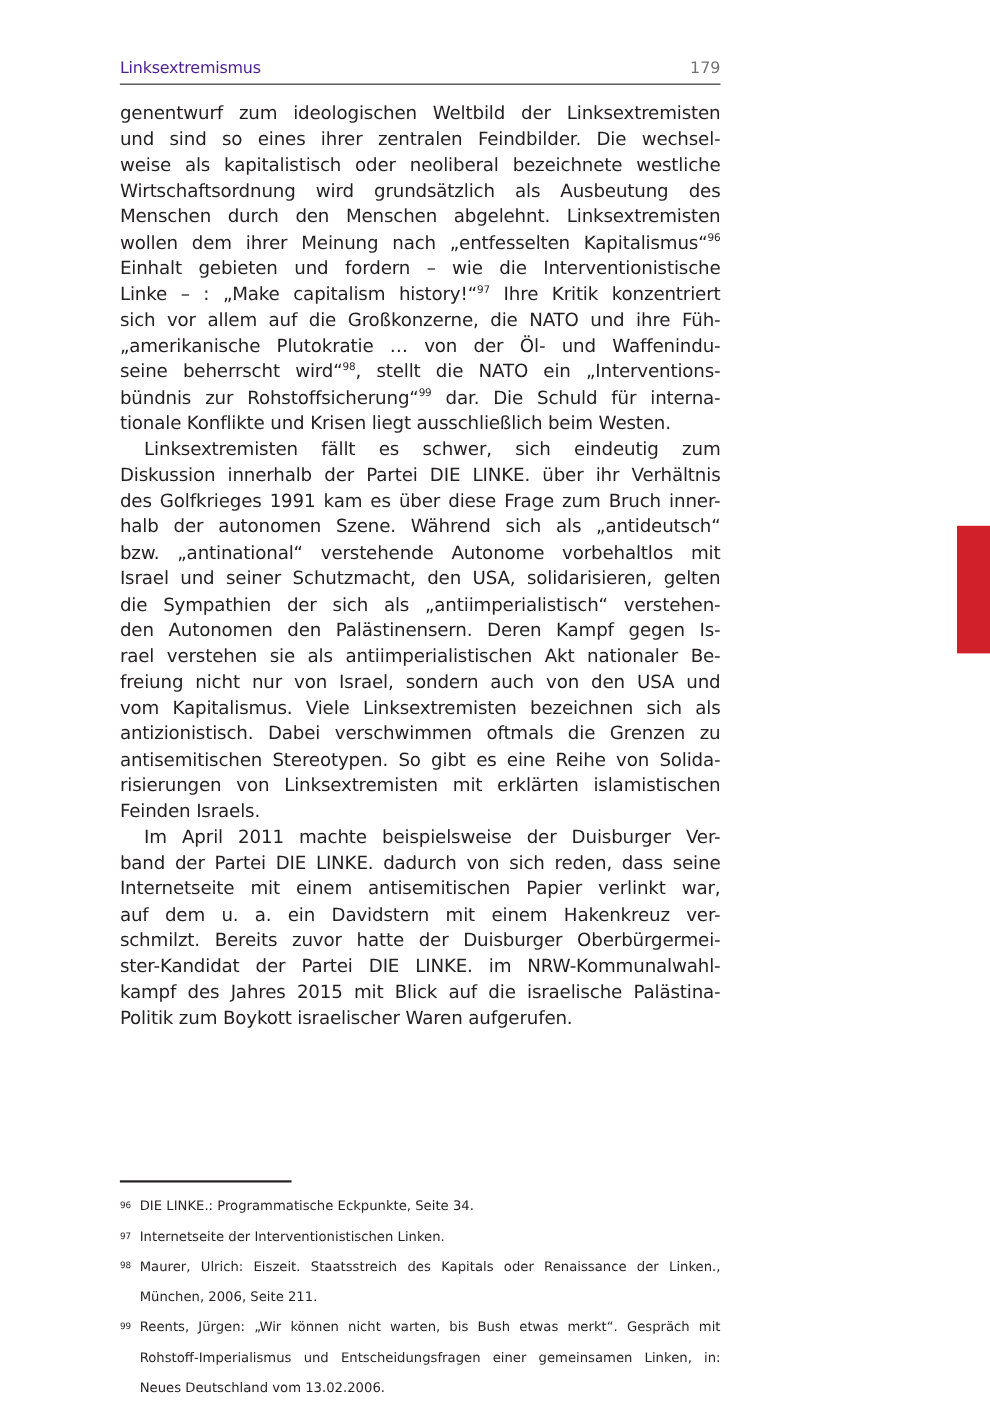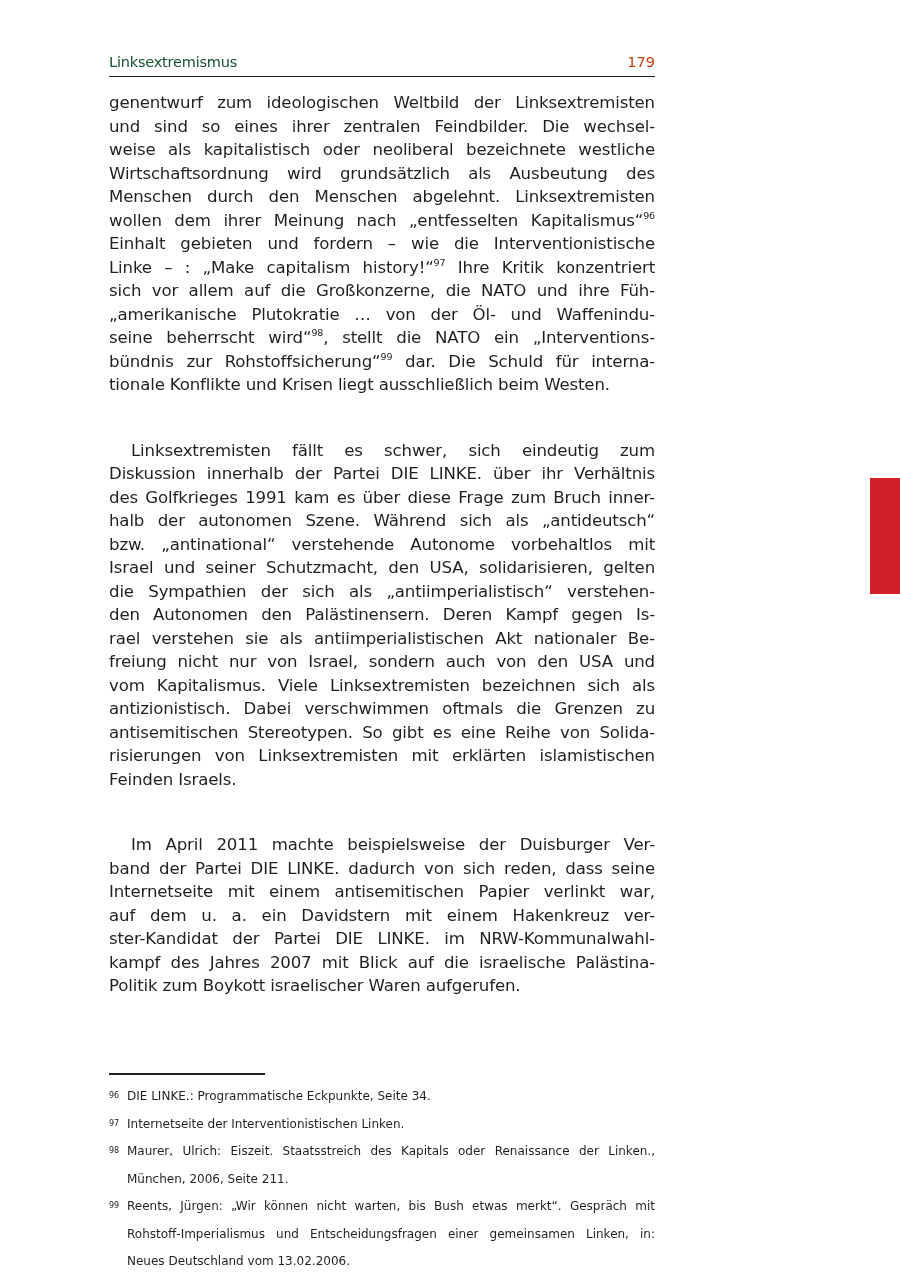--- a/index.html
+++ b/index.html
@@ -1,23 +1,23 @@
 <!DOCTYPE html>
 <html><head>
 <meta charset="utf-8">
 <style>
   html, body { margin:0; padding:0; background:#ffffff; }
   body { width:900px; height:1276px; position:relative; overflow:hidden; font-family:"DejaVu Sans", sans-serif; color:#231f20; }
   .header { position:absolute; left:109px; top:54px; width:546px; height:22px; border-bottom:1.5px solid #231f20; }
-  .header .title { position:absolute; left:0; top:0; font-size:14.5px; letter-spacing:-0.2px; color:#14532d; }
-  .header .pageno { position:absolute; right:0; top:0; font-size:14.5px; color:#c2410c; }
+  .header .title { position:absolute; left:0; top:0; font-size:14.5px; letter-spacing:-0.2px; color:#4c1d95; }
+  .header .pageno { position:absolute; right:0; top:0; font-size:14.5px; color:#737373; }
   .body-text { position:absolute; left:109px; top:91px; width:546px; }
   .line { height:23.5px; font-size:16.6px; line-height:23.5px; white-space:nowrap; text-align:justify; text-align-last:justify; letter-spacing:-0.15px; overflow:visible; }
   .line.last { text-align-last:left; }
-  .line.indent { text-indent:22px;margin-top:42px; }
+  .line.indent { text-indent:22px; }
   sup { font-size:9.5px; line-height:0; vertical-align:7px; }
   .fn-rule { position:absolute; left:109px; top:1073px; width:156px; height:2px; background:#231f20; }
   .footnotes { position:absolute; left:109px; top:1077px; width:546px; }
   .fn { position:relative; padding-left:18px; font-size:12px; line-height:15.5px; }
   .fn .num { position:absolute; left:0; top:-1px; font-size:8px; }
   .fn .fl { white-space:nowrap; text-align:justify; text-align-last:justify; height:15.5px;margin-top:12px; }
   .fn .fl.last { text-align-last:left; }
   .thumb-tab { position:absolute; left:870px; top:478px; width:30px; height:116px; background:#d2202a; }
 </style>
 </head>
@@ -59,22 +59,23 @@
       <div class="line"><span>antizionistisch. Dabei verschwimmen oftmals die Grenzen zu</span></div>
       <div class="line"><span>antisemitischen Stereotypen. So gibt es eine Reihe von Solida-</span></div>
       <div class="line"><span>risierungen von Linksextremisten mit erklärten islamistischen</span></div>
       <div class="line last"><span>Feinden Israels.</span></div>
     </div>
     <div>
       <div class="line indent"><span>Im April 2011 machte beispielsweise der Duisburger Ver-</span></div>
       <div class="line"><span>band der Partei DIE LINKE. dadurch von sich reden, dass seine</span></div>
       <div class="line"><span>Internetseite mit einem antisemitischen Papier verlinkt war,</span></div>
       <div class="line"><span>auf dem u. a. ein Davidstern mit einem Hakenkreuz ver-</span></div>
+      <div class="line"><span>schmilzt. Bereits zuvor hatte der Duisburger Oberbürgermei-</span></div>
       <div class="line"><span>ster-Kandidat der Partei DIE LINKE. im NRW-Kommunalwahl-</span></div>
-      <div class="line"><span>kampf des Jahres 2007 mit Blick auf die israelische Palästina-</span></div>
+      <div class="line"><span>kampf des Jahres 2015 mit Blick auf die israelische Palästina-</span></div>
       <div class="line last"><span>Politik zum Boykott israelischer Waren aufgerufen.</span></div>
     </div>
   </div>
 
 <div class="fn-rule"></div>
 <div class="footnotes" id="footnotes">
     <div class="fn">
       <span class="num">96</span>
       <div class="fl last">DIE LINKE.: Programmatische Eckpunkte, Seite 34.</div>
     </div>

